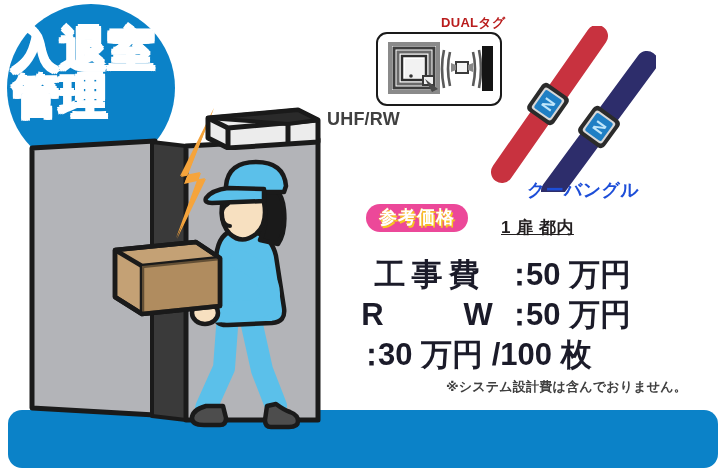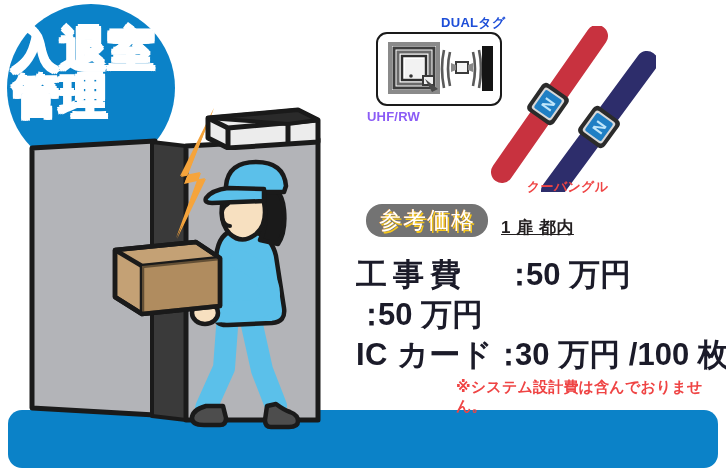--- a/index.html
+++ b/index.html
@@ -59,91 +59,91 @@
   .title-line { display: block; }
 
   
   .scene { position: absolute; left: 0; top: 100px; width: 360px; height: 330px; }
 
   
   .reader-label {
     position: absolute;
     left: 327px;
     top: 109px;
-    font-size: 13px;
-    font-weight: 700;
-    color: #8b5cf6;
+    font-size: 18px;
+    font-weight: 700;
+    color: #404040;
     letter-spacing: 0.2px;
-    margin-left: 40px;
   }
 
   
   .dual-label {
     position: absolute;
     left: 441px;
     top: 14px;
     font-size: 13px;
     font-weight: 700;
-    color: #1d4ed8;
+    color: #b91c1c;
     letter-spacing: 0.3px;
   }
   .dual-card {
     position: absolute;
     left: 376px;
     top: 32px;
     width: 126px;
     height: 74px;
     background: #ffffff;
     border: 2.2px solid #1a1a1a;
     border-radius: 11px;
     box-sizing: border-box;
   }
 
   
   .bangle-label {
     position: absolute;
     left: 527px;
     top: 178px;
-    font-size: 13px;
-    font-weight: 700;
-    color: #ef4444;
+    font-size: 18px;
+    font-weight: 700;
+    color: #1d4ed8;
     letter-spacing: 0.3px;
   }
 
   
   .badge {
     position: absolute;
     left: 366px;
     top: 204px;
     padding: 4px 13px 5px 13px;
-    background: #737373;
+    background: #ec4899;
     border-radius: 16px;
     color: #ffffff;
-    font-size: 23px;
-    font-weight: 400;
+    font-size: 18px;
+    font-weight: 700;
     letter-spacing: 1px;
     line-height: 1.05;
     text-shadow: 1.5px 1.5px 0 #f7c71d, -0.5px -0.5px 0 #f7931e;
   }
   .badge-note {
     position: absolute;
     left: 501px;
     top: 216px;
     font-size: 17px;
     font-weight: 700;
     color: #231f20;
     letter-spacing: 0.5px;
     text-decoration: underline;
   }
 
   .price-list {
     position: absolute;
     left: 356px;
     top: 254px;
     width: 364px;
+    text-align: center;
   }
   .price-row {
     display: flex;
     align-items: baseline;
     height: 40px;
     font-size: 31px;
     font-weight: 700;
     color: #1b1b29;
     letter-spacing: 0px;
     white-space: nowrap;
@@ -152,25 +152,25 @@
     width: 148px;
     display: inline-block;
     letter-spacing: 6px;
   }
   .price-label.tight { letter-spacing: 0.5px; }
   .price-colon { width: 22px; display: inline-block; }
   .price-value { display: inline-block; }
 
   .disclaimer {
     position: absolute;
-    left: 456px;
+    left: 446px;
     top: 378px;
-    font-size: 15px;
-    font-weight: 700;
-    color: #ef4444;
+    font-size: 13px;
+    font-weight: 700;
+    color: #404040;
     letter-spacing: 0.2px;
   }
 
   svg { display: block; }
 </style>
 </head>
 <body>
 
 <div id="poster">
 
@@ -304,25 +304,25 @@
   <div class="badge">参考価格</div>
   <div class="badge-note">1 扉 都内</div>
 
   <div class="price-list">
     <div class="price-row">
       <span class="price-label">工事費</span>
       <span class="price-colon">：</span>
       <span class="price-value">50 万円</span>
     </div>
     <div class="price-row">
+      <span class="price-label">R　　W</span>
       <span class="price-colon">：</span>
       <span class="price-value">50 万円</span>
     </div>
     <div class="price-row">
-      <span class="price-label tight">IC カード</span>
       <span class="price-colon">：</span>
       <span class="price-value">30 万円 /100 枚</span>
     </div>
   </div>
 
   <div class="disclaimer">※システム設計費は含んでおりません。</div>
 
 </div>
 
 </body></html>

